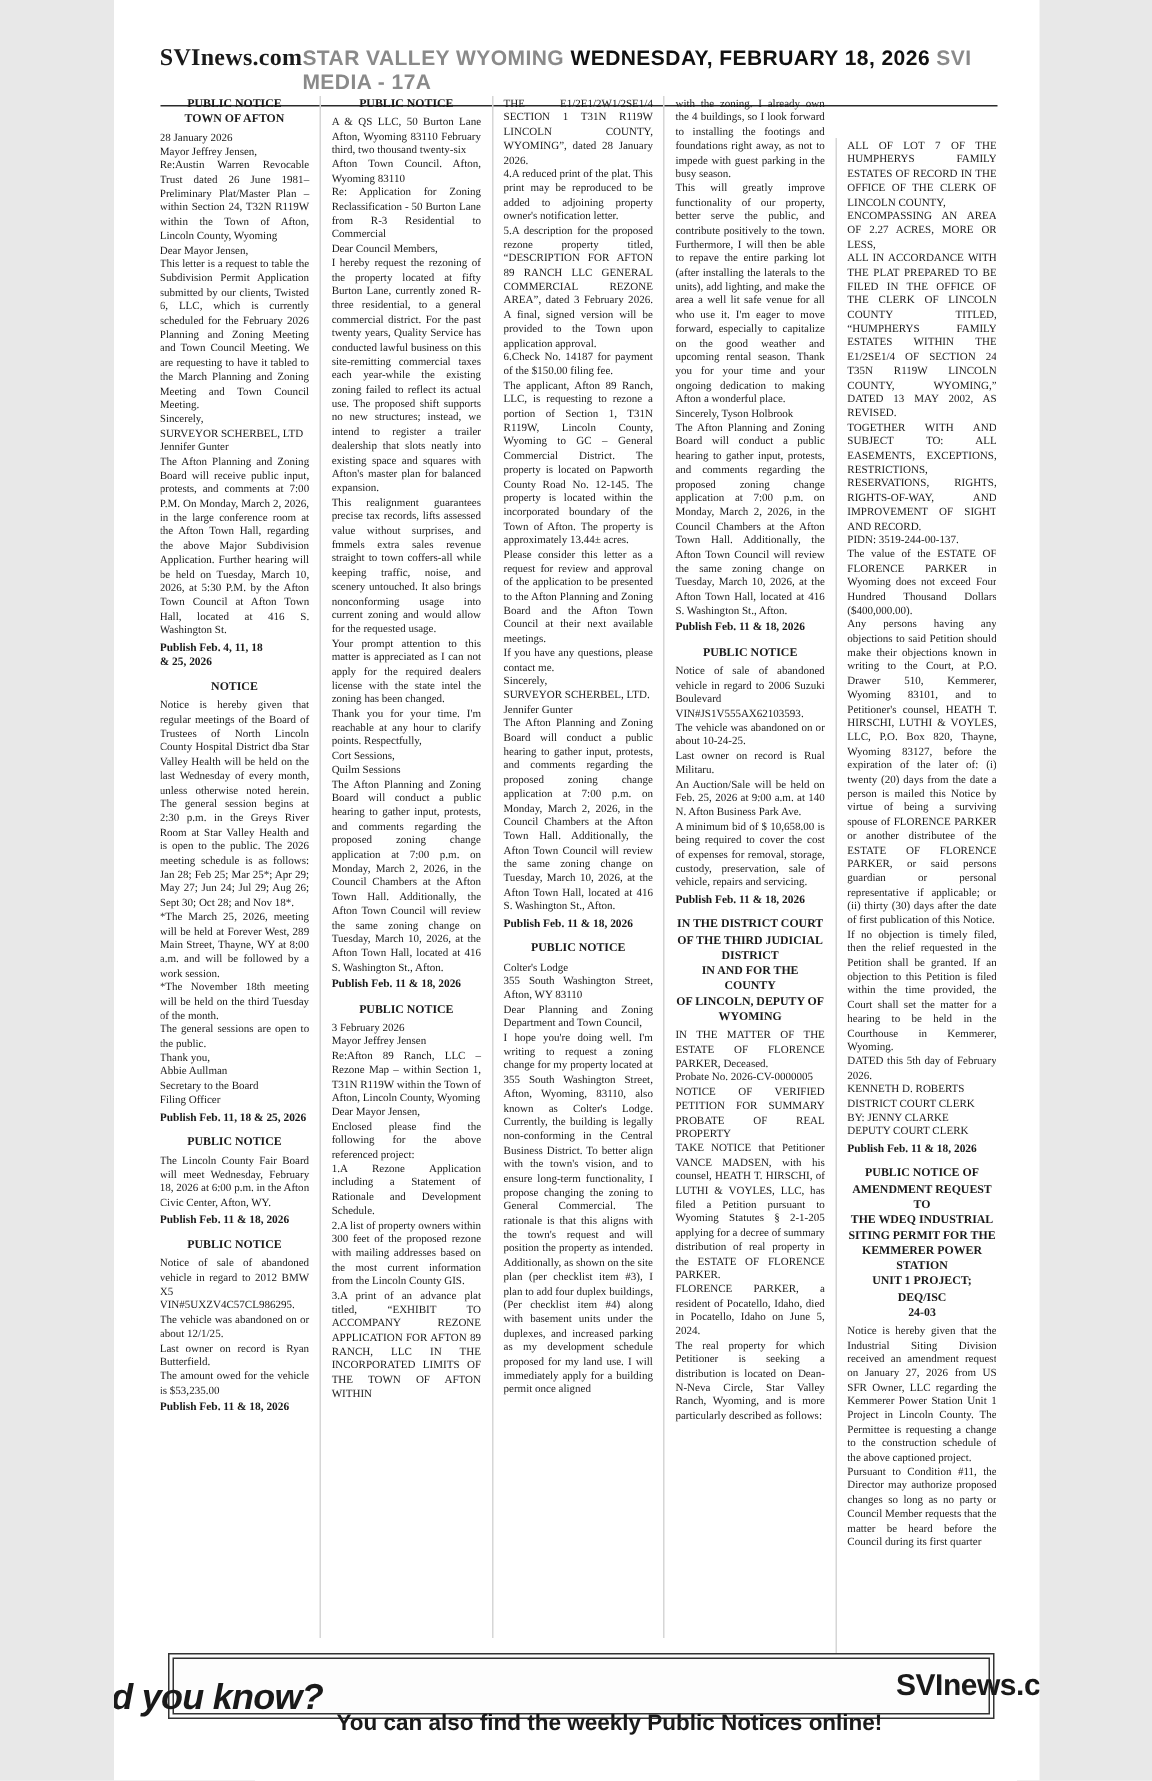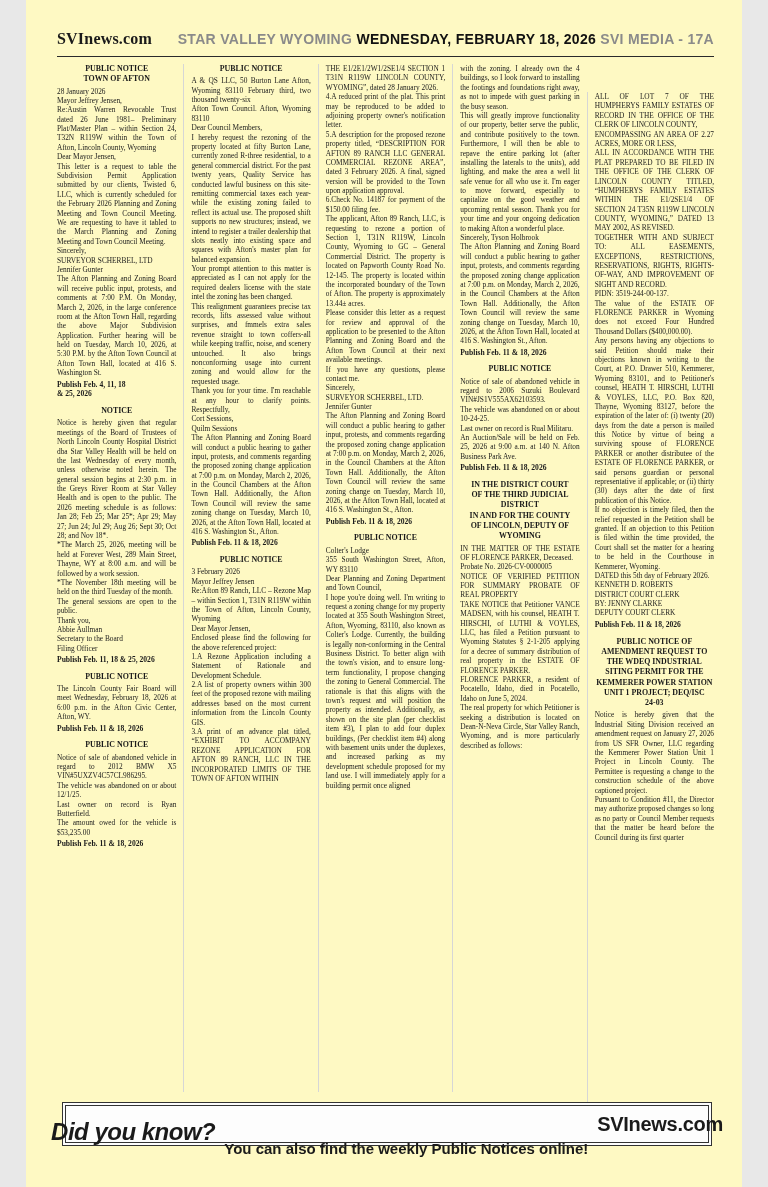--- a/index.html
+++ b/index.html
@@ -1,18 +1,18 @@
 <!DOCTYPE html>
 <html><head>
 <meta charset="utf-8">
 <style>
   * { margin:0; padding:0; box-sizing:border-box; }
   html,body { background:#e8e8e8; }
   .page {
-    width:716px; height:1187px; margin:0 auto; background:#fef9c3;
+    width:617px; height:1187px; margin:0 auto; background:#ffffff;
     position:relative; font-family:"Liberation Serif","DejaVu Serif",serif; color:#1a1a1a;
     overflow:hidden;
   }
   
   .masthead {
     position:absolute; top:30px; left:31px; right:28px;
     display:flex; justify-content:space-between; align-items:baseline;
     border-bottom:1.5px solid #2a2a2a; padding-bottom:8px;
   }
   .brand { font-weight:bold; font-size:16px; letter-spacing:.2px; }
@@ -97,24 +97,25 @@
         <div class="blk p">Notice of sale of abandoned vehicle in regard to 2012 BMW X5 VIN#5UXZV4C57CL986295.</div>
         <div class="blk p">The vehicle was abandoned on or about 12/1/25.</div>
         <div class="blk p">Last owner on record is Ryan Butterfield.</div>
         <div class="blk p">The amount owed for the vehicle is $53,235.00</div>
         <div class="blk pub">Publish Feb. 11 &amp; 18, 2026</div>
       </div>
     <div class="col">
         <div class="blk h first">PUBLIC NOTICE</div>
         <div class="blk p">A &amp; QS LLC, 50 Burton Lane Afton, Wyoming 83110 February third, two thousand twenty-six</div>
         <div class="blk p">Afton Town Council. Afton, Wyoming 83110</div>
+        <div class="blk p">Re: Application for Zoning Reclassification - 50 Burton Lane from R-3 Residential to Commercial</div>
         <div class="blk p">Dear Council Members,</div>
         <div class="blk p">I hereby request the rezoning of the property located at fifty Burton Lane, currently zoned R-three residential, to a general commercial district. For the past twenty years, Quality Service has conducted lawful business on this site-remitting commercial taxes each year-while the existing zoning failed to reflect its actual use. The proposed shift supports no new structures; instead, we intend to register a trailer dealership that slots neatly into existing space and squares with Afton's master plan for balanced expansion.</div>
+        <div class="blk p">This realignment guarantees precise tax records, lifts assessed value without surprises, and fmmels extra sales revenue straight to town coffers-all while keeping traffic, noise, and scenery untouched. It also brings nonconforming usage into current zoning and would allow for the requested usage.</div>
         <div class="blk p">Your prompt attention to this matter is appreciated as I can not apply for the required dealers license with the state intel the zoning has been changed.</div>
-        <div class="blk p">This realignment guarantees precise tax records, lifts assessed value without surprises, and fmmels extra sales revenue straight to town coffers-all while keeping traffic, noise, and scenery untouched. It also brings nonconforming usage into current zoning and would allow for the requested usage.</div>
         <div class="blk p">Thank you for your time. I'm reachable at any hour to clarify points. Respectfully,</div>
         <div class="blk p">Cort Sessions,</div>
         <div class="blk p">Quilm Sessions</div>
         <div class="blk p">The Afton Planning and Zoning Board will conduct a public hearing to gather input, protests, and comments regarding the proposed zoning change application at 7:00 p.m. on Monday, March 2, 2026, in the Council Chambers at the Afton Town Hall. Additionally, the Afton Town Council will review the same zoning change on Tuesday, March 10, 2026, at the Afton Town Hall, located at 416 S. Washington St., Afton.</div>
         <div class="blk pub">Publish Feb. 11 &amp; 18, 2026</div>
         <div class="blk h">PUBLIC NOTICE</div>
         <div class="blk p">3 February 2026</div>
         <div class="blk p">Mayor Jeffrey Jensen</div>
         <div class="blk p">Re:Afton 89 Ranch, LLC – Rezone Map – within Section 1, T31N R119W within the Town of Afton, Lincoln County, Wyoming</div>
         <div class="blk p">Dear Mayor Jensen,</div>
@@ -146,20 +147,21 @@
         <div class="blk p">with the zoning. I already own the 4 buildings, so I look forward to installing the footings and foundations right away, as not to impede with guest parking in the busy season.</div>
         <div class="blk p">This will greatly improve functionality of our property, better serve the public, and contribute positively to the town. Furthermore, I will then be able to repave the entire parking lot (after installing the laterals to the units), add lighting, and make the area a well lit safe venue for all who use it. I'm eager to move forward, especially to capitalize on the good weather and upcoming rental season. Thank you for your time and your ongoing dedication to making Afton a wonderful place.</div>
         <div class="blk p">Sincerely, Tyson Holbrook</div>
         <div class="blk p">The Afton Planning and Zoning Board will conduct a public hearing to gather input, protests, and comments regarding the proposed zoning change application at 7:00 p.m. on Monday, March 2, 2026, in the Council Chambers at the Afton Town Hall. Additionally, the Afton Town Council will review the same zoning change on Tuesday, March 10, 2026, at the Afton Town Hall, located at 416 S. Washington St., Afton.</div>
         <div class="blk pub">Publish Feb. 11 &amp; 18, 2026</div>
         <div class="blk h">PUBLIC NOTICE</div>
         <div class="blk p">Notice of sale of abandoned vehicle in regard to 2006 Suzuki Boulevard VIN#JS1V555AX62103593.</div>
         <div class="blk p">The vehicle was abandoned on or about 10-24-25.</div>
         <div class="blk p">Last owner on record is Rual Militaru.</div>
         <div class="blk p">An Auction/Sale will be held on Feb. 25, 2026 at 9:00 a.m. at 140 N. Afton Business Park Ave.</div>
+        <div class="blk p">A minimum bid of $ 10,658.00 is being required to cover the cost of expenses for removal, storage, custody, preservation, sale of vehicle, repairs and servicing.</div>
         <div class="blk pub">Publish Feb. 11 &amp; 18, 2026</div>
         <div class="blk h">IN THE DISTRICT COURT
 OF THE THIRD JUDICIAL
 DISTRICT
 IN AND FOR THE COUNTY
 OF LINCOLN, DEPUTY OF
 WYOMING</div>
         <div class="blk p">IN THE MATTER OF THE ESTATE OF FLORENCE  PARKER, Deceased.</div>
         <div class="blk p">Probate No. 2026-CV-0000005</div>
         <div class="blk p">NOTICE OF VERIFIED PETITION FOR SUMMARY PROBATE OF REAL PROPERTY</div>

